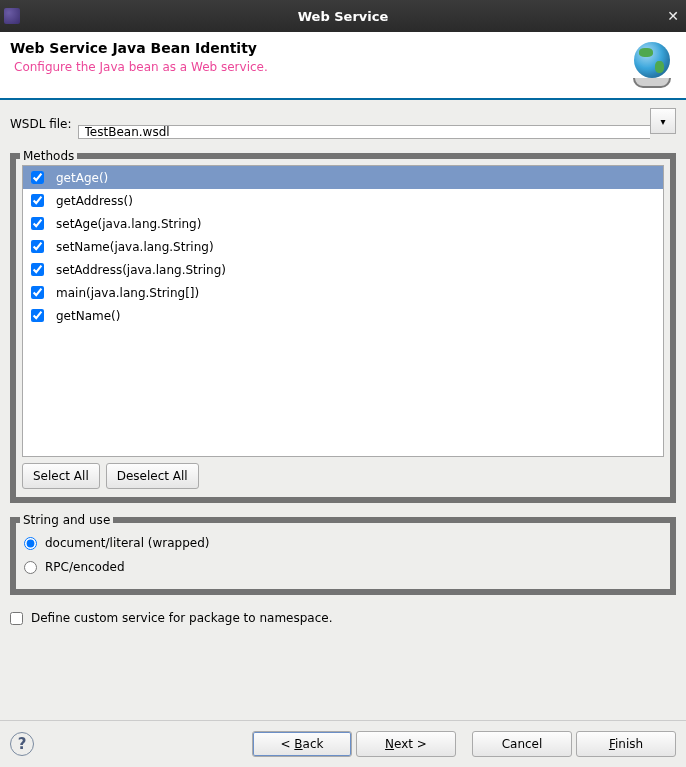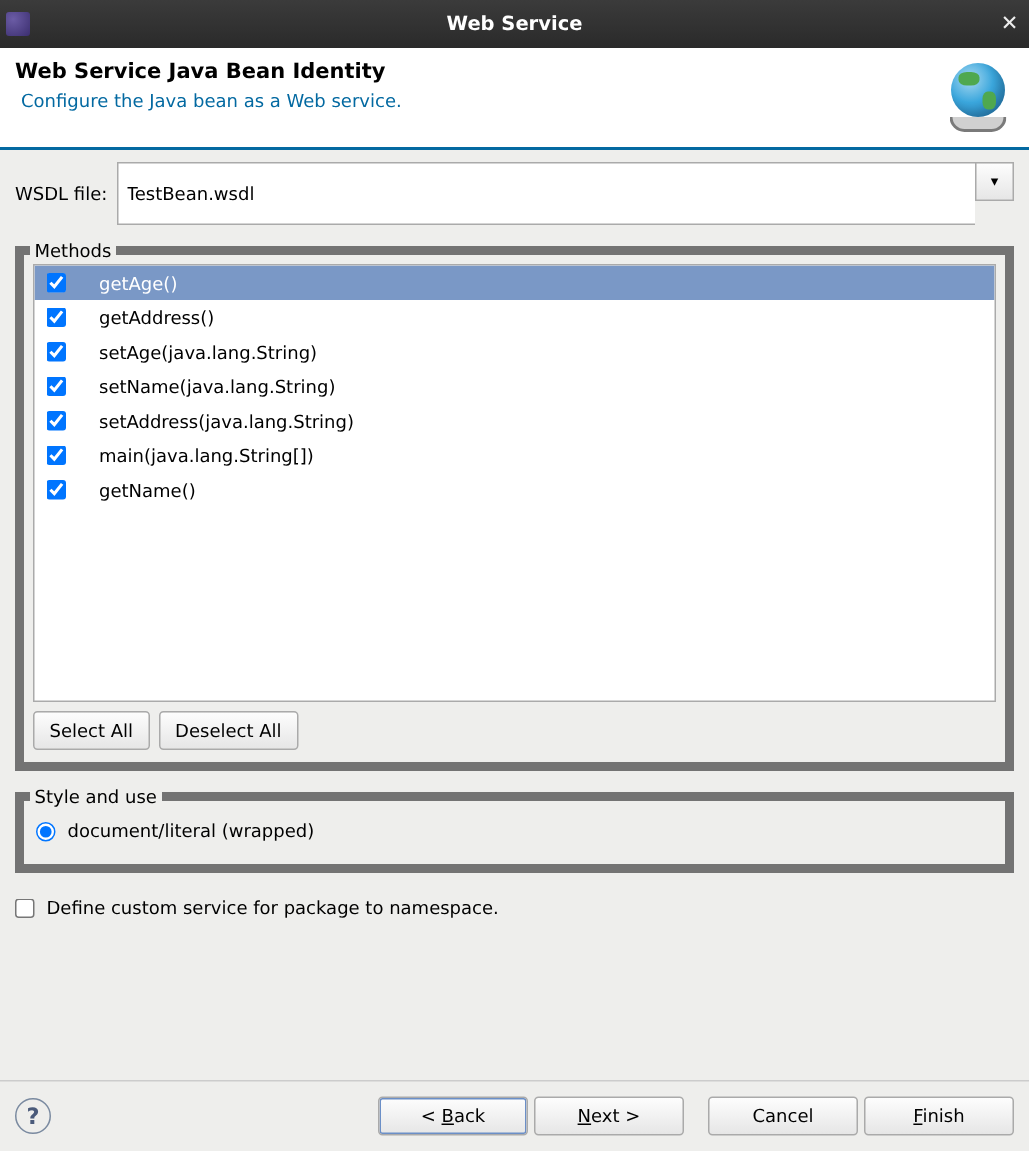--- a/index.html
+++ b/index.html
@@ -53,21 +53,21 @@
   }
   .header-text { flex: 1; }
   .header h1 {
     margin: 0 0 4px 0;
     font-size: 14px;
     font-weight: bold;
   }
   .header p {
     margin: 0;
     font-size: 12px;
-    color: #0369a1;
+    color: #ec4899;
     padding-left: 4px;
   }
   .header .banner-icon {
     width: 48px; height: 48px;
     margin-left: 8px;
     position: relative;
   }
   .globe {
     width: 36px; height: 36px;
     background: radial-gradient(circle at 35% 30%, #a7d8f0 0%, #3ba7dd 45%, #1f6ea6 100%);
@@ -98,27 +98,28 @@
     padding: 8px 10px 0 10px;
   }
   .row { display: flex; align-items: center; margin-bottom: 10px; }
   .row label { margin-right: 6px; }
   .wsdl-input {
     flex: 1;
     display: flex;
   }
   .wsdl-input input {
     flex: 1;
-    height: 42px;
+    height: 14px;
     border: 1px solid #aaa;
     background: #fff;
     padding: 0 6px;
     font-family: inherit;
     font-size: 12px;
     border-right: none;
+    margin-top: 17px;
   }
   .wsdl-input button {
     width: 26px; height: 26px;
     border: 1px solid #aaa;
     background: linear-gradient(to bottom, #fdfdfd, #e6e6e6);
     display: flex; align-items: center; justify-content: center;
     cursor: pointer;
     font-size: 10px;
   }
   fieldset {
@@ -137,21 +138,21 @@
     border: 1px solid #aaa;
     margin: 2px 6px 6px 6px;
     height: 292px;
     overflow: auto;
   }
   .method-item {
     display: flex;
     align-items: center;
     padding: 2px 8px;
     height: 23px;
-    gap: 22px;
+    gap: 12px;
     cursor: default;
   }
   .method-item.selected {
     background: #7a98c6;
     color: #fff;
   }
   .method-item input[type=checkbox] {
     width: 13px; height: 13px;
     margin: 0;
   }
@@ -274,25 +275,29 @@
           <span>getName()</span>
         </div>
       </div>
     <div class="btn-row">
       <button class="std">Select All</button>
       <button class="std">Deselect All</button>
     </div>
   </fieldset>
 
   <fieldset>
-    <legend>Style and use</legend>
+    <legend>String and use</legend>
     <div class="style-group" id="style-options">
         <div class="radio-row">
           <input type="radio" name="style" checked="" style="">
           <label>document/literal (wrapped)</label>
+        </div>
+        <div class="radio-row">
+          <input type="radio" name="style" style="">
+          <label>RPC/encoded</label>
         </div>
       </div>
   </fieldset>
 
   <div class="check-row custom-map">
     <input type="checkbox" id="cm" style="">
     <label for="cm">Define custom service for package to namespace.</label>
   </div>
 </div>
 

